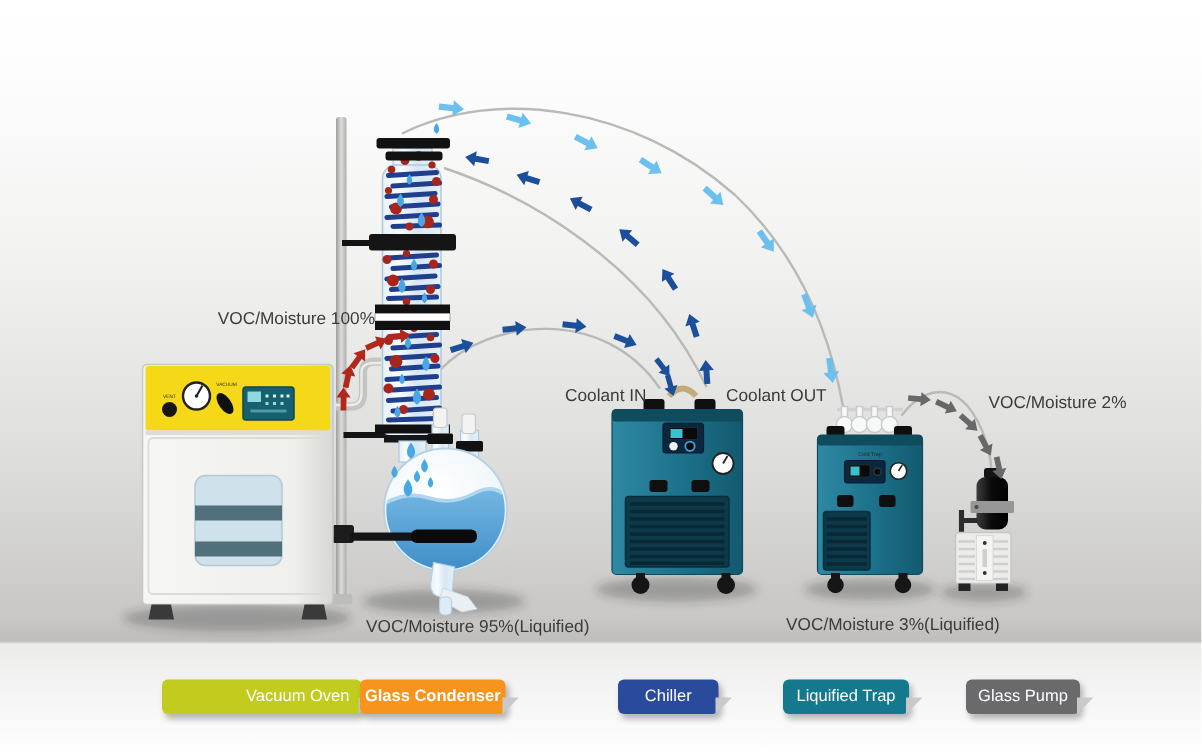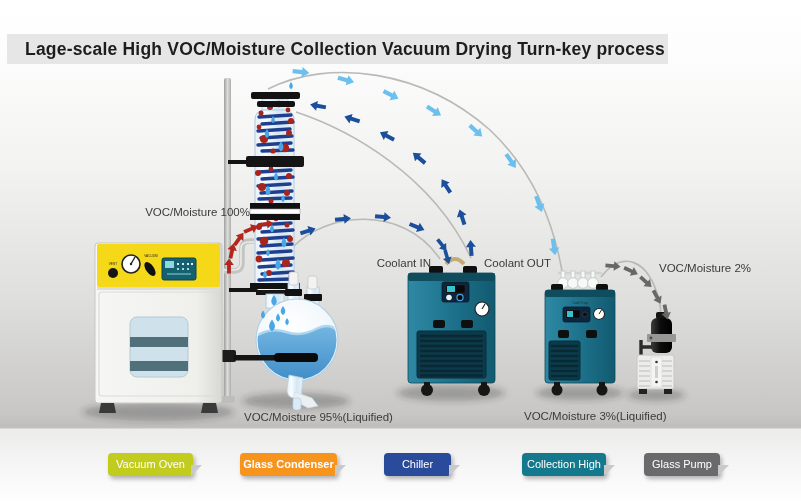--- a/index.html
+++ b/index.html
@@ -25,21 +25,20 @@
   .ribbon .fold{
     position:absolute;right:-9px;bottom:0;width:0;height:0;
     border-left:11px solid #c9c9c9;border-bottom:11px solid transparent;
   }
 </style>
 </head>
 <body>
 
 <div class="stage">
 
-  <div class="titlebar">Lage-scale High VOC/Moisture Collection Vacuum Drying Turn-key process</div>
 
   <svg class="scene" width="801" height="504" viewBox="0 0 801 504">
     <defs>
       <filter id="blur" x="-40%" y="-40%" width="180%" height="180%">
         <feGaussianBlur stdDeviation="3.2"></feGaussianBlur>
       </filter>
       <linearGradient id="ovenGrad" x1="0" y1="0" x2="1" y2="0">
         <stop offset="0" stop-color="#f6f6f4"></stop>
           <stop offset="0.8" stop-color="#efefec"></stop>
         <stop offset="1" stop-color="#d7d7d3"></stop>
@@ -435,34 +434,34 @@
 
     <text x="250" y="216" text-anchor="end" class="ann">VOC/Moisture 100%</text>
     <text x="431" y="267" text-anchor="end" class="ann">Coolant IN</text>
     <text x="484" y="267" class="ann">Coolant OUT</text>
     <text x="659" y="272" class="ann">VOC/Moisture 2%</text>
     <text x="244" y="421" class="ann">VOC/Moisture 95%(Liquified)</text>
     <text x="524" y="420" class="ann">VOC/Moisture 3%(Liquified)</text>
   </svg>
 
   <div>
-    <div class="ribbon" style="left: 108px; width: 85px; background: rgb(194, 204, 31);">
+    <div class="ribbon" style="left: 108px; width: 85px; background: rgb(194, 204, 31); padding-left: 48px;">
       <span>Vacuum Oven</span>
       <i class="fold"></i>
     </div>
     <div class="ribbon" style="left: 240px; width: 97px; background: rgb(247, 148, 30); font-weight: bold;">
       <span>Glass Condenser</span>
       <i class="fold"></i>
     </div>
-    <div class="ribbon" style="left: 384px; width: 67px; background: rgb(42, 75, 155);">
+    <div class="ribbon" style="left: 412px; width: 67px; background: rgb(42, 75, 155);">
       <span>Chiller</span>
       <i class="fold"></i>
     </div>
     <div class="ribbon" style="left: 522px; width: 84px; background: rgb(20, 121, 140);">
-      <span>Collection High</span>
+      <span>Liquified Trap</span>
       <i class="fold"></i>
     </div>
     <div class="ribbon" style="left: 644px; width: 76px; background: rgb(106, 106, 109);">
       <span>Glass Pump</span>
       <i class="fold"></i>
     </div>
   </div>
 
 </div>
 

